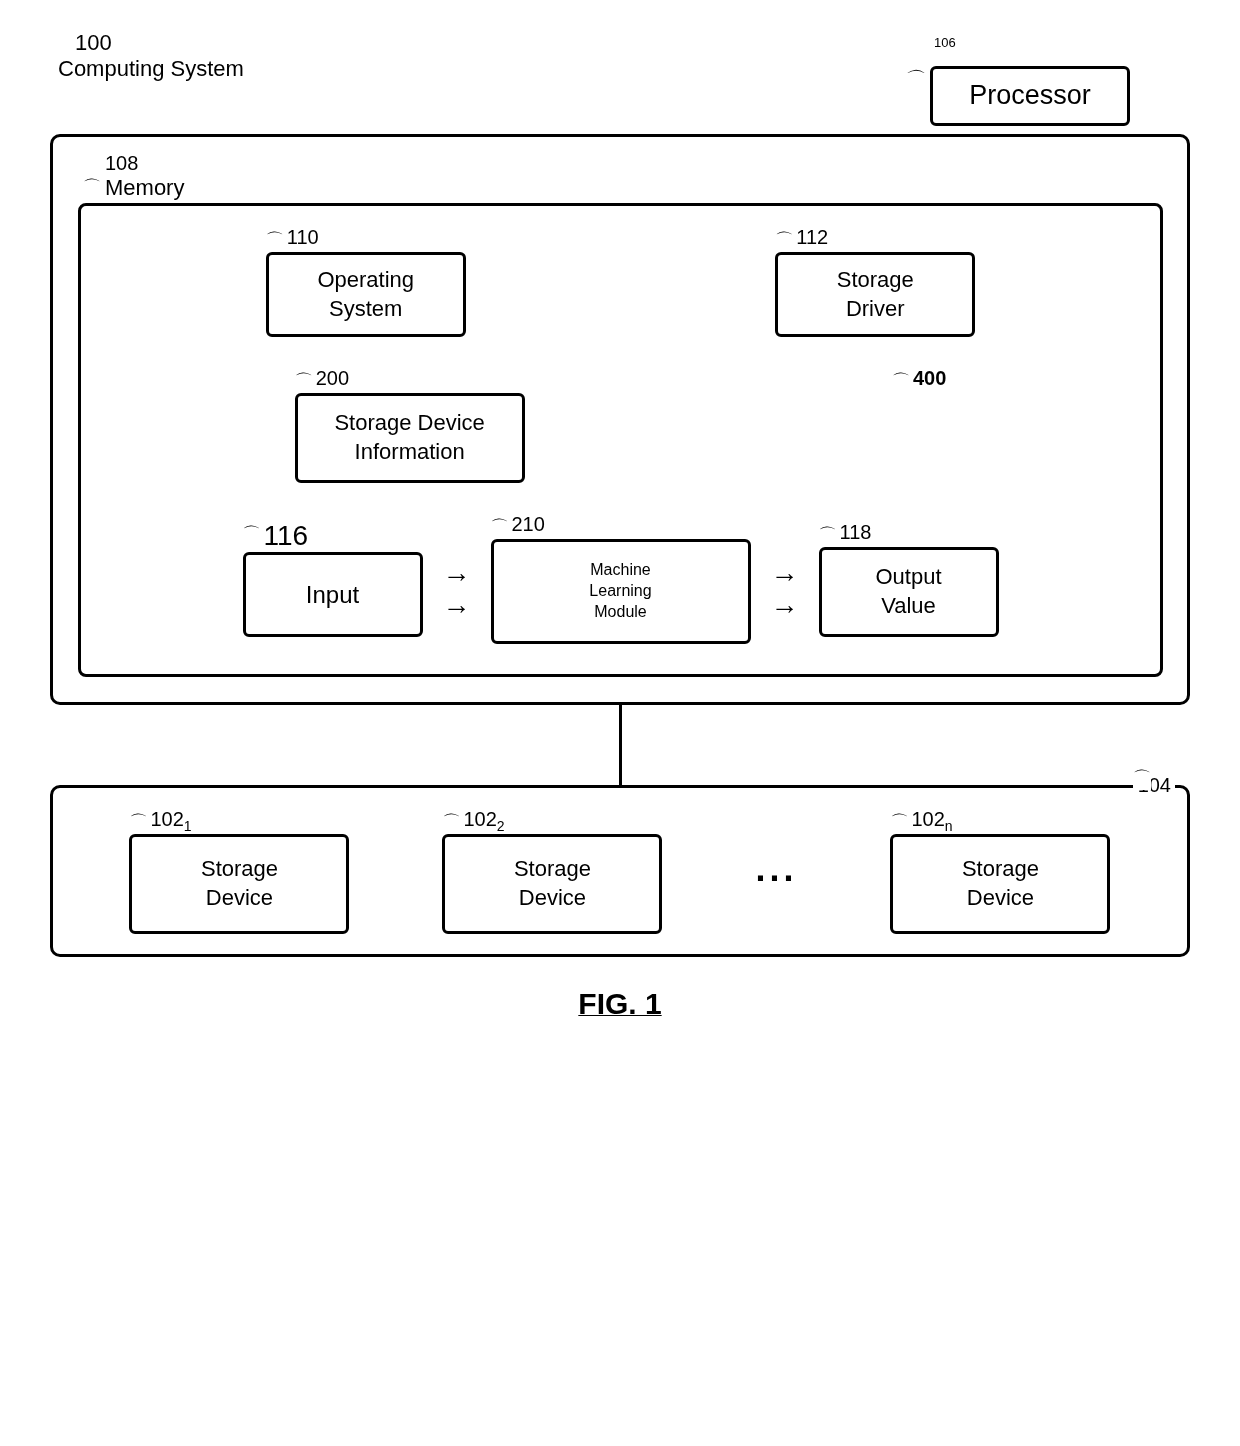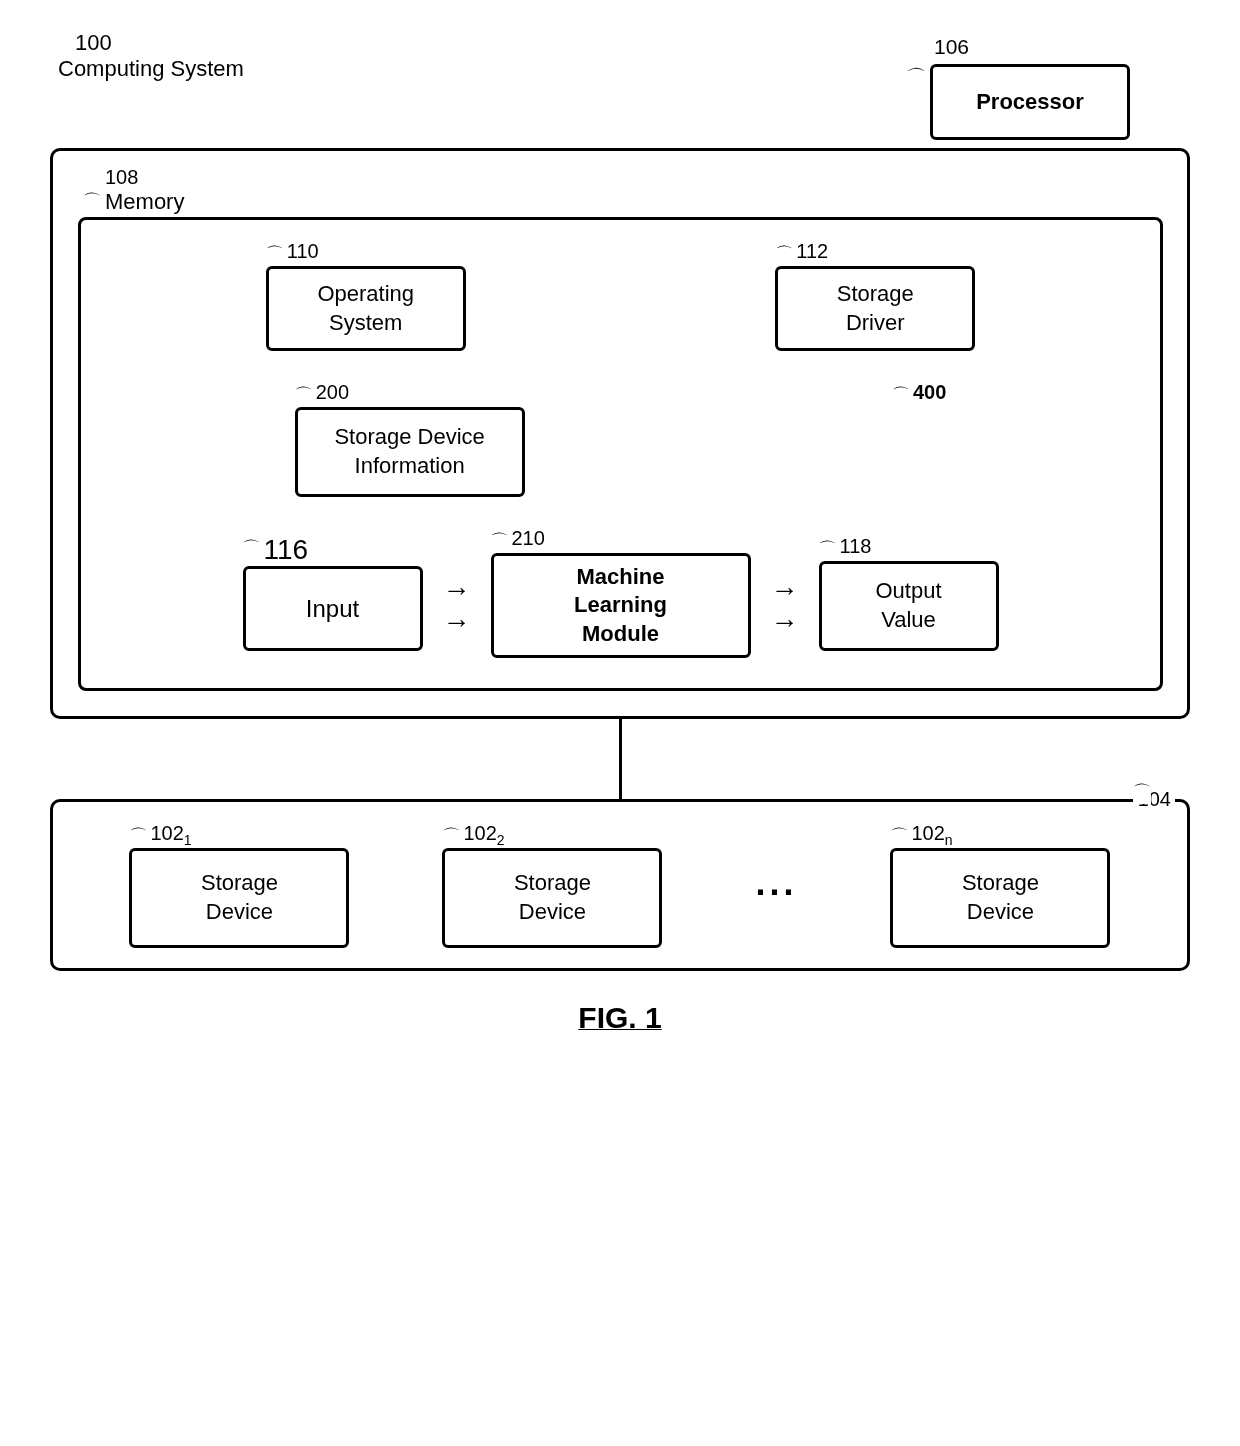--- a/index.html
+++ b/index.html
@@ -105,25 +105,25 @@
 <div class="diagram-container">
 
   <div style="width:1140px; position:relative; margin-bottom:0;">
     <div style="position:absolute; top:0; left:0; display:flex; flex-direction:column; align-items:flex-start;">
       <span style="font-size:22px; margin-left:25px;">100</span>
       <span style="font-size:22px; margin-left:8px;">Computing System</span>
     </div>
 
     <div style="display:flex; justify-content:flex-end; padding-right:60px; padding-top:5px;">
       <div style="display:flex; flex-direction:column; align-items:flex-start;">
-        <span style="font-size:21px; margin-left:28px; margin-bottom:5px;">106</span>
+        <span style="font-size:13px; margin-left:28px; margin-bottom:16px;">106</span>
         <div style="display:flex; align-items:flex-start;">
 
           <span style="font-size:20px; margin-right:4px; color:#000;">⌒</span>
-          <div class="box" style="width:200px; height:76px; font-size:22px;font-weight:bold;">Processor</div>
+          <div class="box" style="width:200px; height:60px; font-size:27px;">Processor</div>
         </div>
       </div>
     </div>
   </div>
 
   <div class="computing-outer" style="margin-top: 8px;">
 
     <div style="display:flex; align-items:flex-start; margin-bottom:2px;">
       <div style="display:flex; flex-direction:column; align-items:flex-start; margin-left:5px;">
         <span style="font-size:20px; margin-left:22px;">108</span>
@@ -189,21 +189,21 @@
         <div style="display:flex; flex-direction:column; align-items:center; gap:4px; margin-top:20px;">
           <span style="font-size:28px; line-height:1;">→</span>
           <span style="font-size:28px; line-height:1;">→</span>
         </div>
 
         <div class="box-item">
           <div style="display:flex; align-items:flex-start;">
             <span style="font-size:18px; margin-right:3px; margin-top:2px;">⌒</span>
             <span style="font-size:20px;">210</span>
           </div>
-          <div class="box" style="width:260px; height:105px; font-size:22px; white-space:pre-line; text-align:center;font-weight:bold;">Machine
+          <div class="box" style="width:260px; height:105px; font-size:16px; white-space:pre-line; text-align:center;">Machine
 Learning
 Module</div>
         </div>
 
         <div style="display:flex; flex-direction:column; align-items:center; gap:4px; margin-top:20px;">
           <span style="font-size:28px; line-height:1;">→</span>
           <span style="font-size:28px; line-height:1;">→</span>
         </div>
 
         <div class="box-item">

